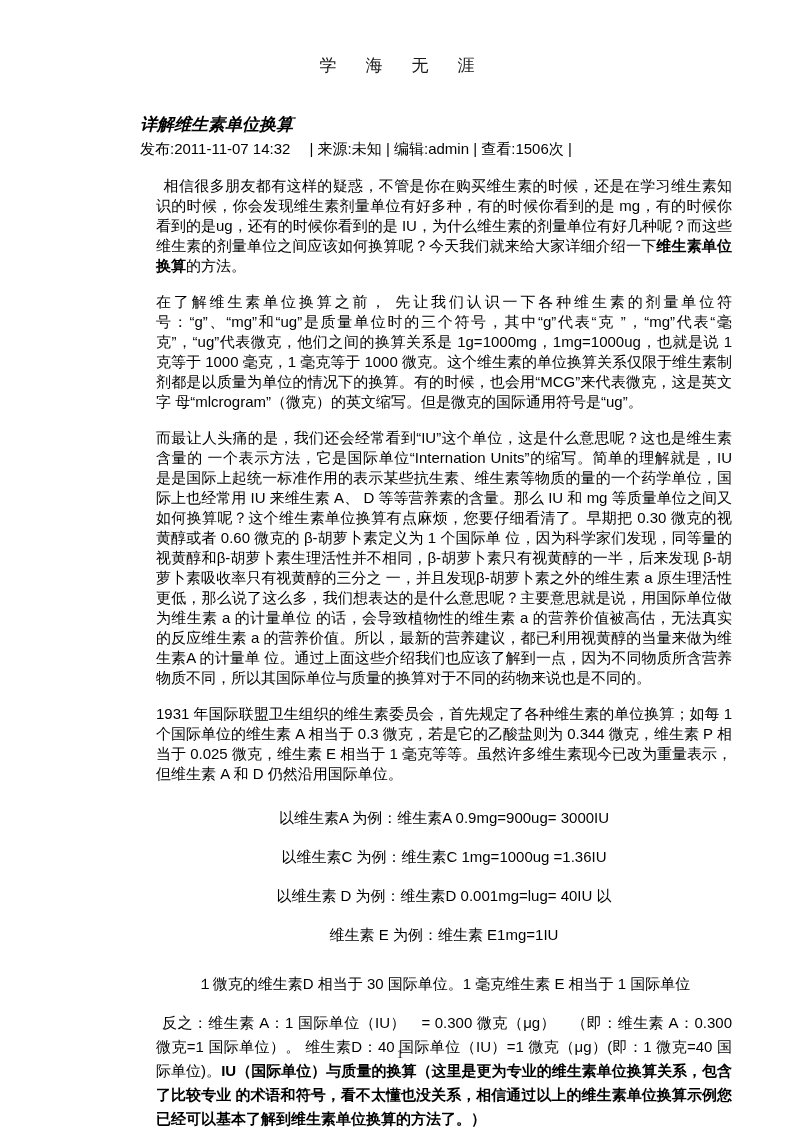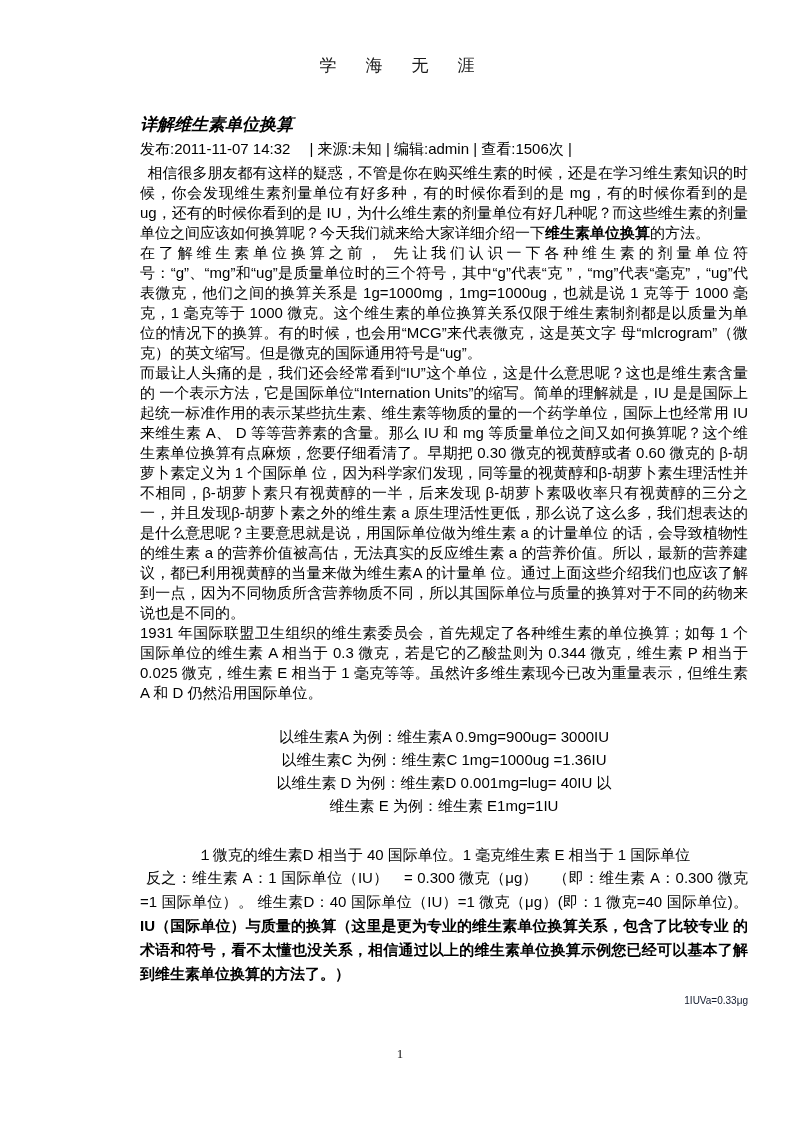--- a/index.html
+++ b/index.html
@@ -33,21 +33,21 @@
     margin: 0;
     font-style: italic;
   }
   .article-meta {
     font-size: 15px;
     font-weight: normal;
     line-height: 22px;
     margin: 2px 0 3px 0;
   }
   .article-body p {
-    margin: 0;
+    margin: 16px;
     font-size: 15px;
     line-height: 20px;
     text-align: justify;
     text-justify: inter-ideograph;
   }
   .article-body p.ex {
     line-height: 23px;
     text-align: center;
   }
   .article-body p.note {
@@ -78,20 +78,20 @@
     <p class="article-meta">发布:2011-11-07 14:32　 | 来源:未知 | 编辑:admin | 查看:1506次 |</p>
     <div class="article-body">
         <p style="text-indent: 0.5em;"><span>相信很多朋友都有这样的疑惑，不管是你在购买维生素的时候，还是在学习维生素知识的时候，你会发现维生素剂量单位有好多种，有的时候你看到的是 mg，有的时候你看到的是ug，还有的时候你看到的是 IU，为什么维生素的剂量单位有好几种呢？而这些维生素的剂量单位之间应该如何换算呢？今天我们就来给大家详细介绍一下</span><b>维生素单位换算</b><span>的方法。</span></p>
         <p><span>在了解维生素单位换算之前， 先让我们认识一下各种维生素的剂量单位符号：“g”、“mg”和“ug”是质量单位时的三个符号，其中“g”代表“克 ”，“mg”代表“毫克”，“ug”代表微克，他们之间的换算关系是 1g=1000mg，1mg=1000ug，也就是说 1 克等于 1000 毫克，1 毫克等于 1000 微克。这个维生素的单位换算关系仅限于维生素制剂都是以质量为单位的情况下的换算。有的时候，也会用“MCG”来代表微克，这是英文字 母“mlcrogram”（微克）的英文缩写。但是微克的国际通用符号是“ug”。</span></p>
         <p><span>而最让人头痛的是，我们还会经常看到“IU”这个单位，这是什么意思呢？这也是维生素含量的 一个表示方法，它是国际单位“Internation Units”的缩写。简单的理解就是，IU 是是国际上起统一标准作用的表示某些抗生素、维生素等物质的量的一个药学单位，国际上也经常用 IU 来维生素 A、 D 等等营养素的含量。那么 IU 和 mg 等质量单位之间又如何换算呢？这个维生素单位换算有点麻烦，您要仔细看清了。早期把 0.30 微克的视黄醇或者 0.60 微克的 β-胡萝卜素定义为 1 个国际单 位，因为科学家们发现，同等量的视黄醇和β-胡萝卜素生理活性并不相同，β-胡萝卜素只有视黄醇的一半，后来发现 β-胡萝卜素吸收率只有视黄醇的三分之 一，并且发现β-胡萝卜素之外的维生素 a 原生理活性更低，那么说了这么多，我们想表达的是什么意思呢？主要意思就是说，用国际单位做为维生素 a 的计量单位 的话，会导致植物性的维生素 a 的营养价值被高估，无法真实的反应维生素 a 的营养价值。所以，最新的营养建议，都已利用视黄醇的当量来做为维生素A 的计量单 位。通过上面这些介绍我们也应该了解到一点，因为不同物质所含营养物质不同，所以其国际单位与质量的换算对于不同的药物来说也是不同的。</span></p>
         <p><span>1931 年国际联盟卫生组织的维生素委员会，首先规定了各种维生素的单位换算；如每 1 个国际单位的维生素 A 相当于 0.3 微克，若是它的乙酸盐则为 0.344 微克，维生素 P 相当于 0.025 微克，维生素 E 相当于 1 毫克等等。虽然许多维生素现今已改为重量表示，但维生素 A 和 D 仍然沿用国际单位。</span></p>
         <p class="ex" style="margin-top: 22px;"><span>以维生素A 为例：维生素A 0.9mg=900ug= 3000IU</span></p>
         <p class="ex"><span>以维生素C 为例：维生素C 1mg=1000ug =1.36IU</span></p>
         <p class="ex"><span>以维生素 D 为例：维生素D 0.001mg=lug= 40IU 以</span></p>
         <p class="ex"><span>维生素 E 为例：维生素 E1mg=1IU</span></p>
-        <p class="ex" style="margin-top: 26px;"><span>１微克的维生素D 相当于 40 国际单位。1 毫克维生素 E 相当于 1 国际单位</span></p>
+        <p class="ex" style="margin-top: 26px;"><span>１微克的维生素D 相当于 30 国际单位。1 毫克维生素 E 相当于 1 国际单位</span></p>
         <p style="text-indent: 0.4em; line-height: 24px;"><span>反之：维生素 A：1 国际单位（IU）　= 0.300 微克（μg）　（即：维生素 A：0.300 微克=1 国际单位）。 维生素D：40 国际单位（IU）=1 微克（μg）(即：1 微克=40 国际单位)。</span><b>IU（国际单位）与质量的换算（这里是更为专业的维生素单位换算关系，包含了比较专业 的术语和符号，看不太懂也没关系，相信通过以上的维生素单位换算示例您已经可以基本了解到维生素单位换算的方法了。）</b></p>
         <p class="note" style="margin-top: 5px;"><span>1IUVa=0.33μg</span></p>
       </div>
   </div>
 
   <div class="page-number">1</div>
 </div>
 
 </body></html>

